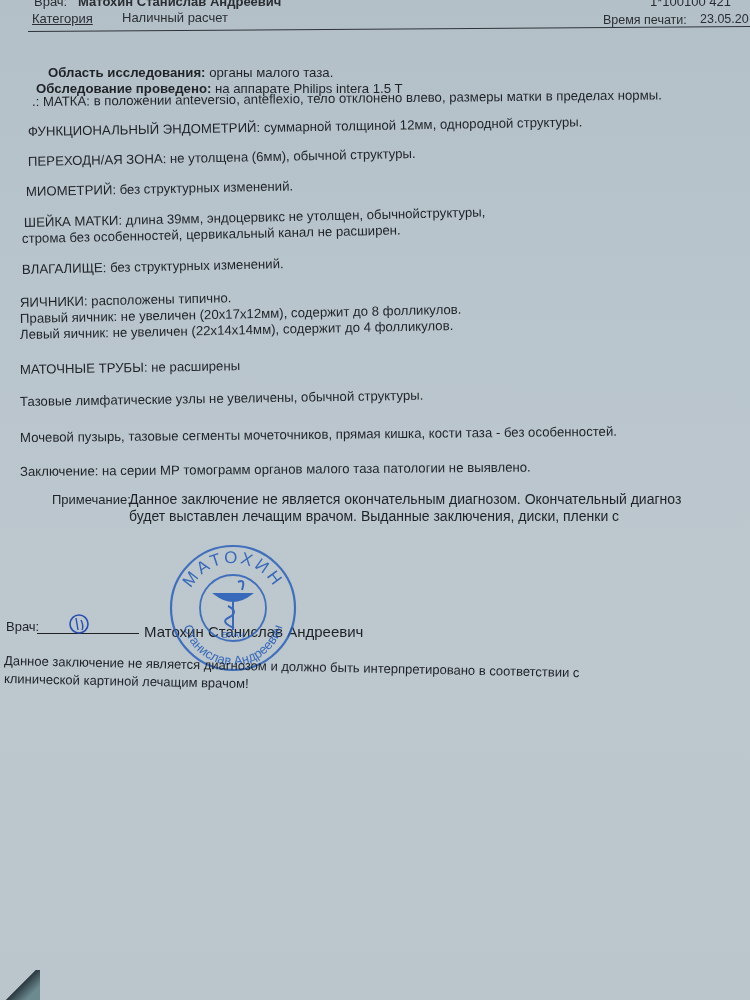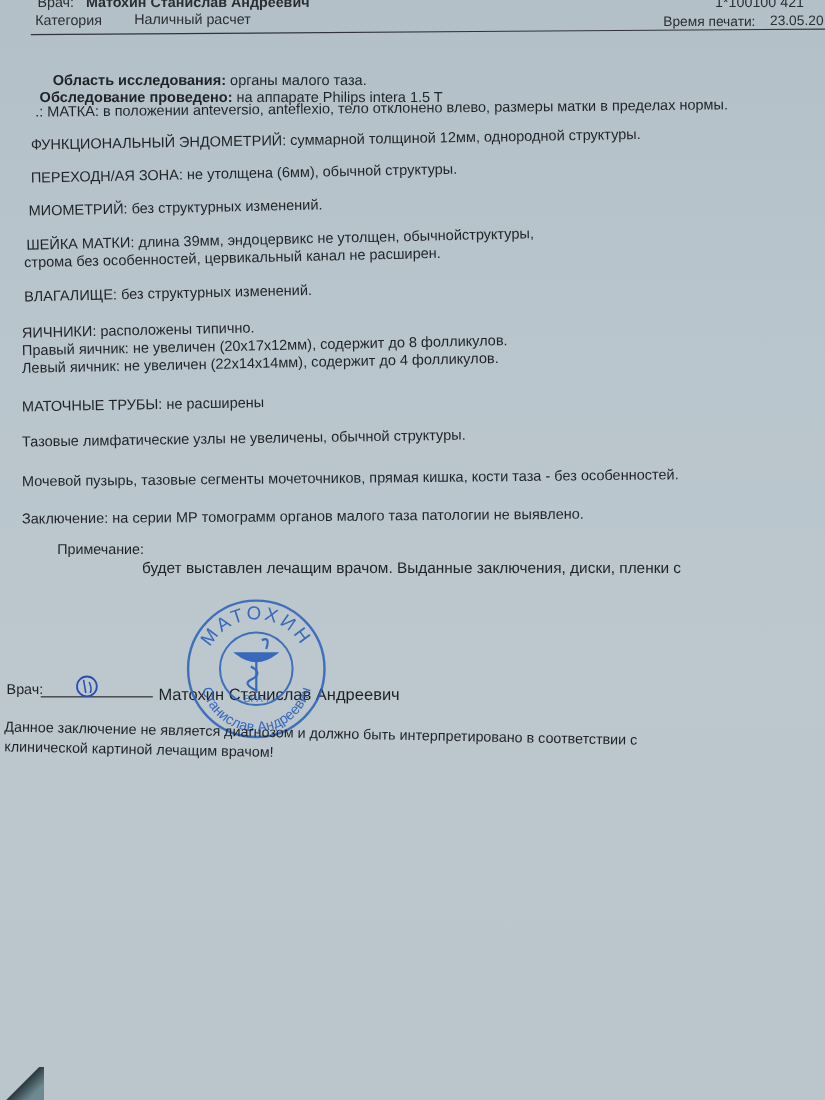--- a/index.html
+++ b/index.html
@@ -25,21 +25,21 @@
 </head>
 <body>
 
 <div class="page">
 
   <div class="hdr" style="left:34px; top:-6px; font-size:13px;">
     <span>Врач:</span>
     &nbsp;&nbsp;<b>Матохин Станислав Андреевич</b>
   </div>
   <div class="hdr" style="left:650px; top:-6px;">1*100100 421</div>
-  <div class="hdr" style="left:32px; top:11px;">Категория</div>
+  <div class="hdr" style="left:32px; top:11px;text-decoration:underline;">Категория</div>
   <div class="hdr" style="left:122px; top:10px;">Наличный расчет</div>
   <div class="rule" style="top:31px; transform:rotate(-0.4deg); transform-origin:left;"></div>
   <div class="hdr" style="left:603px; top:13px; font-size:12.5px;">Время печати:</div>
   <div class="hdr" style="left:700px; top:12px; font-size:12.5px;">23.05.20</div>
 
   <div class="line" style="left:48px; top:65px;">
     <span class="bold">Область исследования:</span>
     <span>органы малого таза.</span>
   </div>
   <div class="line" style="left:36px; top:81px;">
@@ -55,20 +55,21 @@
   <div class="line" style="left:22px; top:262px; transform:rotate(-1.3deg); transform-origin:left;">ВЛАГАЛИЩЕ: без структурных изменений.</div>
   <div class="line" style="left:20px; top:295px; transform:rotate(-1.3deg); transform-origin:left;">ЯИЧНИКИ: расположены типично.</div>
   <div class="line" style="left:20px; top:311px; transform:rotate(-1.2deg); transform-origin:left;">Правый яичник: не увеличен (20x17x12мм), содержит до 8 фолликулов.</div>
   <div class="line" style="left:20px; top:327px; transform:rotate(-1.2deg); transform-origin:left;">Левый яичник: не увеличен (22x14x14мм), содержит до 4 фолликулов.</div>
   <div class="line" style="left:20px; top:362px; transform:rotate(-1deg); transform-origin:left;">МАТОЧНЫЕ ТРУБЫ: не расширены</div>
   <div class="line" style="left:20px; top:394px; transform:rotate(-0.9deg); transform-origin:left;">Тазовые лимфатические узлы не увеличены, обычной структуры.</div>
   <div class="line" style="left:20px; top:430px; transform:rotate(-0.6deg); transform-origin:left;">Мочевой пузырь, тазовые сегменты мочеточников, прямая кишка, кости таза - без особенностей.</div>
   <div class="line" style="left:20px; top:464px; transform:rotate(-0.5deg); transform-origin:left;">Заключение: на серии МР томограмм органов малого таза патологии не выявлено.</div>
 
   <div class="note-label" style="left:52px; top:492px;">Примечание:</div>
+  <div class="note-text" style="left:129px; top:490px;">Данное заключение не является окончательным диагнозом. Окончательный диагноз</div>
   <div class="note-text" style="left:129px; top:507px;">будет выставлен лечащим врачом. Выданные заключения, диски, пленки с</div>
 
   <div class="note-label" style="left:6px; top:619px;">Врач:</div>
   <div class="sig-line" style="left:37px; top:633px; width:102px;"></div>
   <svg style="position:absolute; left:66px; top:612px;" width="30" height="24">
     <ellipse cx="13" cy="12" rx="9" ry="9" fill="none" stroke="#2a4fb0" stroke-width="1.6"></ellipse>
     <path d="M10 6 L12 18 M15 8 Q18 14 16 18" stroke="#2a4fb0" stroke-width="1.4" fill="none"></path>
   </svg>
   <div class="note-text" style="left:144px; top:622px; font-size:15px;">Матохин Станислав Андреевич</div>
 

